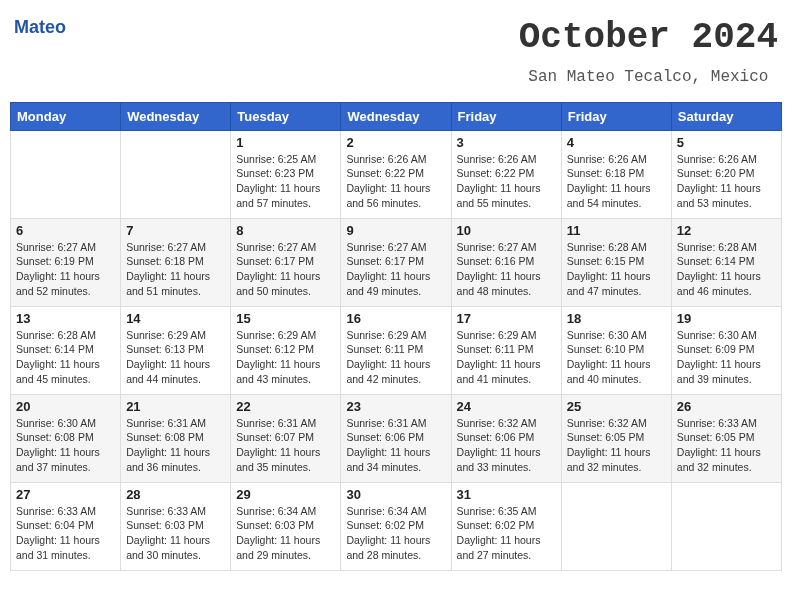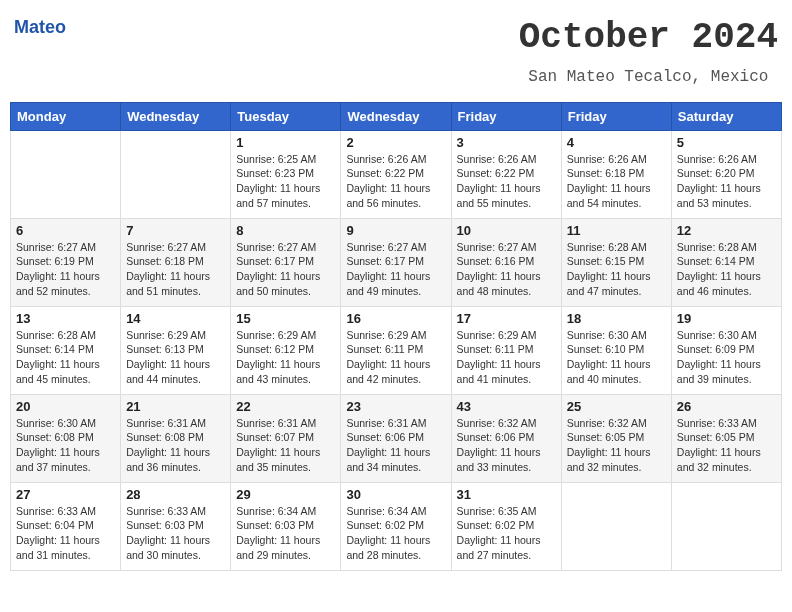--- a/index.html
+++ b/index.html
@@ -318,21 +318,21 @@
       </td>
         <td>
         <span class="day-number">23</span>
         <div class="day-info">
           <span>Sunrise: 6:31 AM</span><br>
           <span>Sunset: 6:06 PM</span><br>
           <span>Daylight: 11 hours and 34 minutes.</span>
         </div>
       </td>
         <td>
-        <span class="day-number">43</span>
+        <span class="day-number">24</span>
         <div class="day-info">
           <span>Sunrise: 6:32 AM</span><br>
           <span>Sunset: 6:06 PM</span><br>
           <span>Daylight: 11 hours and 33 minutes.</span>
         </div>
       </td>
         <td>
         <span class="day-number">25</span>
         <div class="day-info">
           <span>Sunrise: 6:32 AM</span><br>

